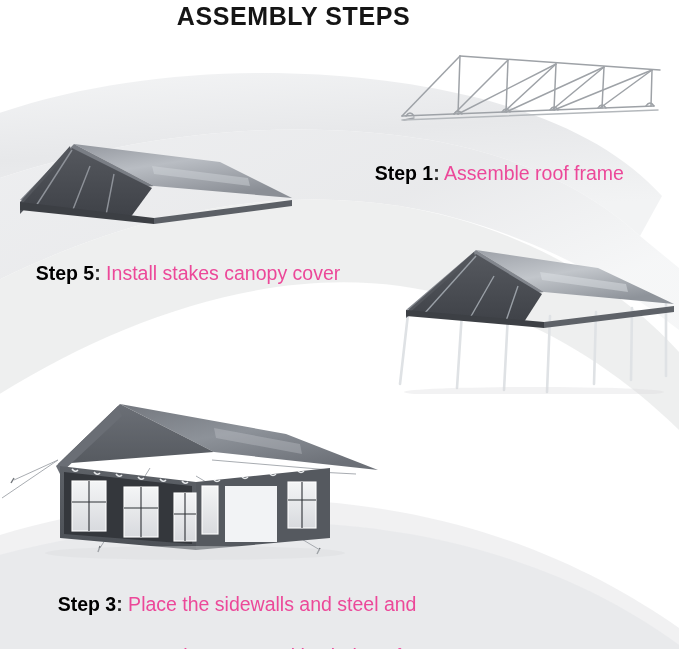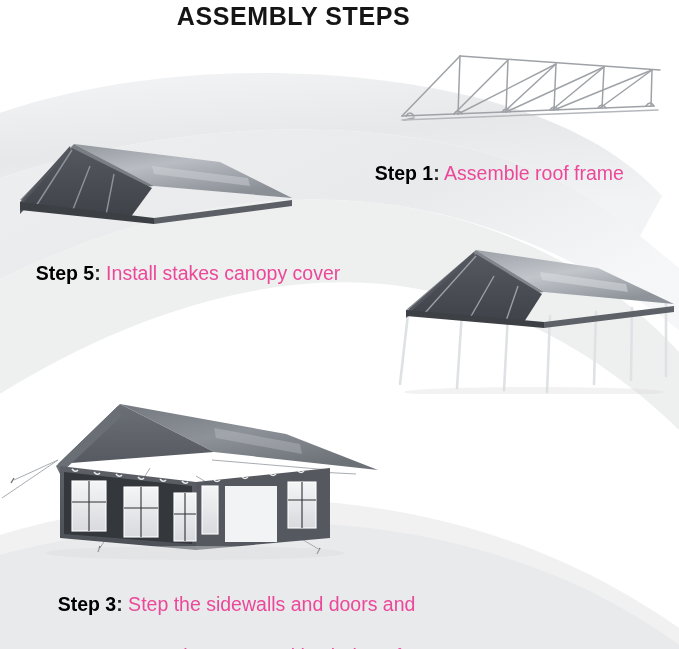--- a/index.html
+++ b/index.html
@@ -325,18 +325,18 @@
   <div class="caption" id="cap-1">
     <span class="sn">Step 1</span><span class="cl">:</span><span class="ct"> Assemble roof frame</span>
   </div>
 
   <div class="caption" id="cap-2">
     <span class="sn">Step 5</span><span class="cl">:</span><span class="ct"> Install stakes canopy cover</span>
   </div>
 
 
   <div class="caption" id="cap-4">
-    <span class="sn">Step 3</span><span class="cl">:</span><span class="ct"> Step the sidewalls and doors and</span>
+    <span class="sn">Step 3</span><span class="cl">:</span><span class="ct"> Place the sidewalls and steel and</span>
     <span class="ct cap-line2">secure the carport with windproof
 rope and steel stakes.</span>
   </div>
 
 </div>
 
 </body></html>

